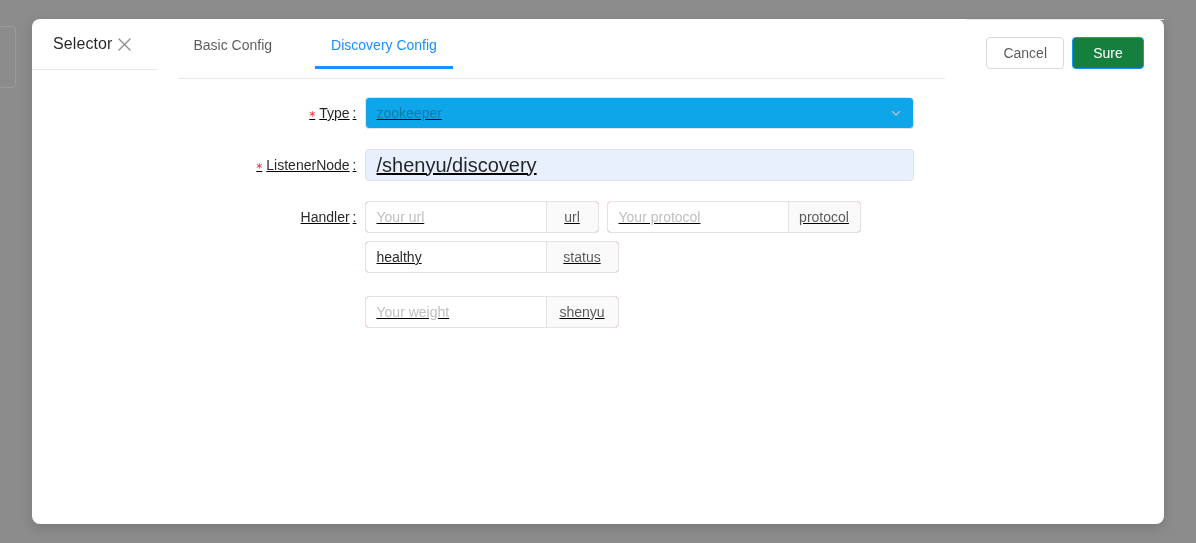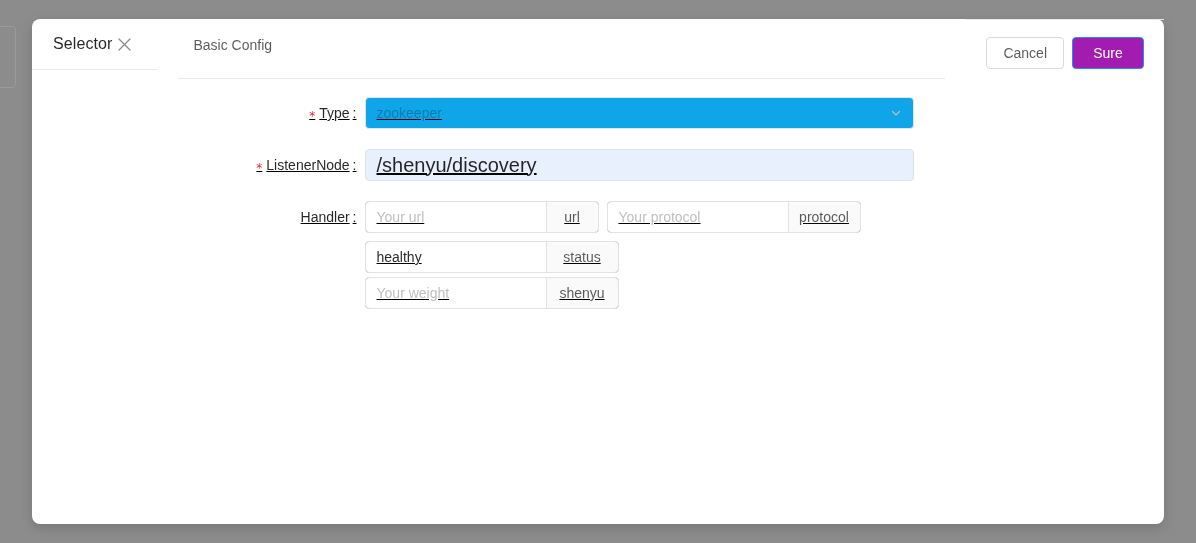--- a/index.html
+++ b/index.html
@@ -223,21 +223,21 @@
 
   .g-url    .ig-input { width: 180px; }
   .g-url    .ig-addon { width: 52px; }
   .g-proto  .ig-input { width: 180px; }
   .g-proto  .ig-addon { width: 72px; }
   .g-status .ig-input { width: 180px; }
   .g-status .ig-addon { width: 72px; }
   .g-weight .ig-input { width: 180px; }
   .g-weight .ig-addon { width: 72px; }
 
-  .weight-row { margin-top: 4px; align-items: flex-end; }
+  .weight-row { margin-top: 23px; align-items: flex-end; }
 
   
   .modal-footer {
     flex: 0 0 auto;
     height: 66px;
     box-sizing: border-box;
     border-top: 1px solid #e8e8e8;
     display: flex;
     align-items: center;
     justify-content: flex-end;
@@ -257,21 +257,21 @@
     box-sizing: border-box;
     font-family: "Liberation Sans", sans-serif;
     line-height: 1;
   }
   .btn-default {
     background: #fff;
     border: 1px solid #d9d9d9;
     color: rgba(0,0,0,0.65);
   }
   .btn-primary {
-    background: #a21caf;
+    background: #15803d;
     border: 1px solid #1890ff;
     color: #fff;
   }
 </style>
 </head>
 <body>
 
 <div class="bg-ghost"></div>
 
 <div class="modal">
@@ -283,20 +283,23 @@
         <path d="M1 1 L12 12 M12 1 L1 12" stroke="#8c8c8c" stroke-width="1.3" fill="none" stroke-linecap="round"></path>
       </svg>
     </div>
   </div>
 
   <div class="modal-body">
 
     <div class="tabs">
       <div class="tab">
         <span>Basic Config</span>
+      </div>
+      <div class="tab active">
+        <span>Discovery Config</span>
       </div>
     </div>
 
     <div class="form">
 
       <div class="form-row">
         <div class="form-label">
           <span class="req">*</span><span>Type</span><span class="colon">:</span>
         </div>
         <div class="form-control">

